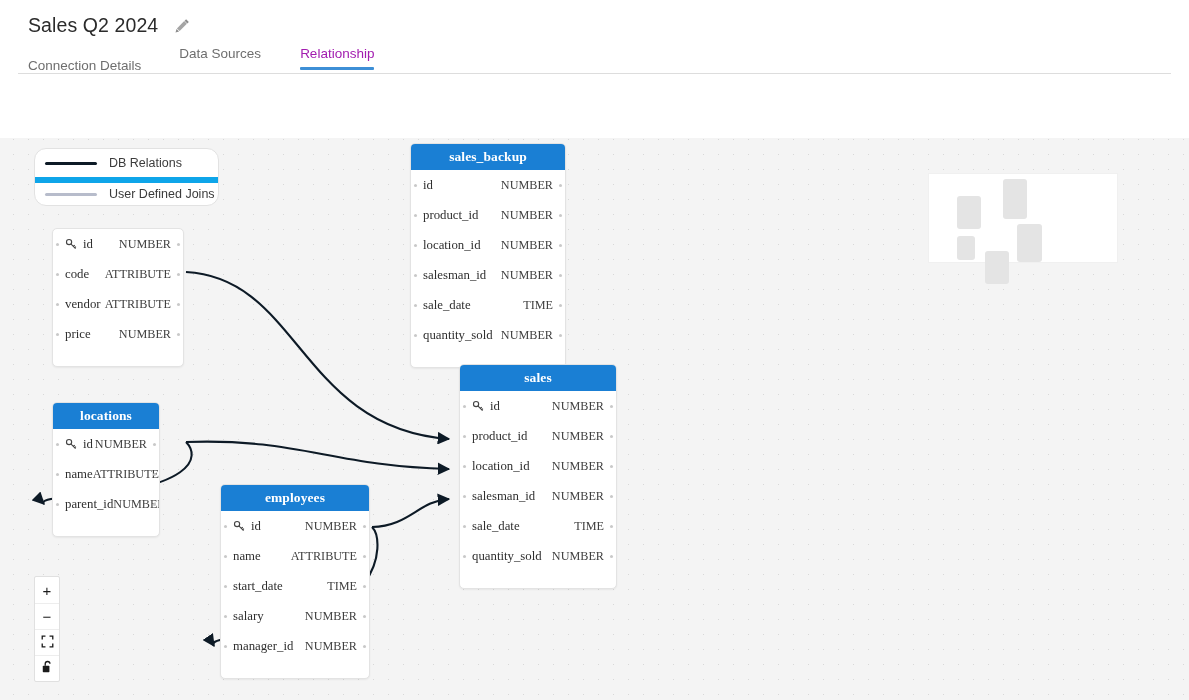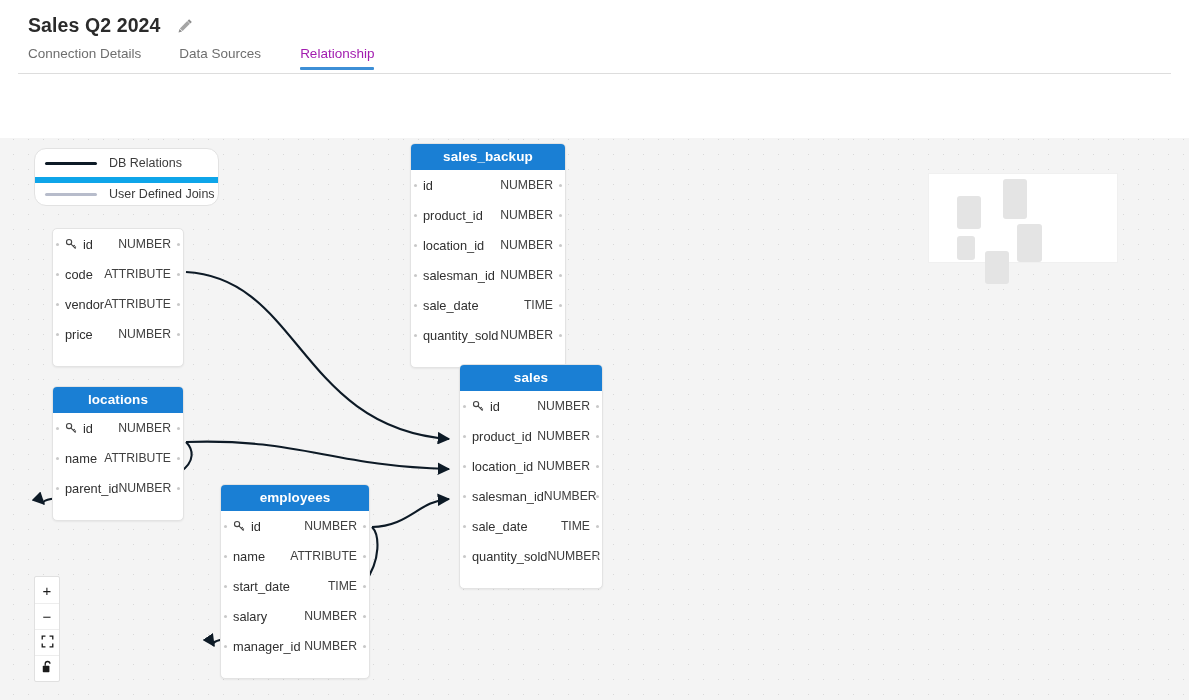--- a/index.html
+++ b/index.html
@@ -19,21 +19,21 @@
   }
   #header-underline {
     position: absolute; left: 18px; top: 73px; width: 1153px; height: 1px;
     background: #dddddd;
   }
   #title-row {
     position: absolute; left: 28px; top: 14px;
     display: flex; align-items: center; gap: 14px;
   }
   #page-title {
-    font-size: 19.5px; color: #2b2b2b; font-weight: 700;
+    font-size: 19.5px; color: #2b2b2b; font-weight: 400;
     letter-spacing: 0.1px; white-space: nowrap; text-align: right;
   }
   #edit-title-button {
     width: 20px; height: 20px; position: relative; cursor: pointer;
     display: inline-block;
   }
   #edit-title-button svg { display: block; }
 
   #tabs {
     position: absolute; left: 28px; top: 46px;
@@ -42,21 +42,21 @@
   .tab {
     position: relative; font-size: 13.5px; color: #6e6e6e;
     padding: 0 0 9px 0; cursor: pointer; white-space: nowrap;
   }
   .tab.active { color: #a21caf; }
   .tab .tab-underline {
     position: absolute; left: 0; right: 0; bottom: 0; height: 3px;
     background: #3d8fd6; border-radius: 1px;
   }
   .tab:not(.active) .tab-underline { display: none; }
-  .tab-gap-1 { margin-right: 38px; }
+  .tab-gap-1 { margin-right: 38px; margin-top: 12px; }
   .tab-gap-2 { margin-right: 39px; }
 
   
   #toolbar {
     position: absolute; left: 0; top: 75px; width: 1189px; height: 63px;
     background: #ffffff;
   }
   #schema-select {
     position: absolute; left: 19px; top: 94px;
     width: 218px; height: 27px;
@@ -133,20 +133,21 @@
 
   
   .er-table {
     position: absolute;
     background: #ffffff;
     border: 1px solid #e3e3e3;
     border-radius: 5px;
     box-shadow: 0 1px 2px rgba(0,0,0,0.06);
     overflow: hidden;
     z-index: 5;
+    font-family: Liberation Serif, serif;
   }
   .er-header {
     height: 26px; background: #1a7fd4; color: #ffffff;
     font-size: 13.5px; font-weight: bold; text-align: center; line-height: 26px;
     cursor: move; user-select: none;
     letter-spacing: 0.1px;
   }
   .er-body { padding: 0 0 17px 0; }
   .er-row {
     height: 30px; display: flex; align-items: center;
@@ -269,21 +270,21 @@
         <span class="er-col-name">vendor</span>
         <span class="er-col-type">ATTRIBUTE</span>
       </div>
       <div class="er-row">
         <span class="er-col-name">price</span>
         <span class="er-col-type">NUMBER</span>
       </div>
     </div>
   </div>
 
-  <div class="er-table" style="left:52px;top:248px;width:132px">
+  <div class="er-table" style="left:52px;top:264px;width:108px">
     <div class="er-header">locations</div>
     <div class="er-body">
       <div class="er-row">
         <span class="er-col-name">
           <span class="key-icon">
             <svg width="13" height="13" viewBox="0 0 16 16">
                 <circle cx="5" cy="5" r="3.2" fill="none" stroke="#444" stroke-width="1.4"></circle>
                 <path d="M7.2 7.2 L13 13 M10.4 10.4 L12 8.8 M12 12 L13.4 10.6" stroke="#444" stroke-width="1.4" fill="none"></path>
               </svg>
           </span>
@@ -359,21 +360,21 @@
         <span class="er-col-name">sale_date</span>
         <span class="er-col-type">TIME</span>
       </div>
       <div class="er-row">
         <span class="er-col-name">quantity_sold</span>
         <span class="er-col-type">NUMBER</span>
       </div>
     </div>
   </div>
 
-  <div class="er-table" style="left:459px;top:226px;width:144px">
+  <div class="er-table" style="left:459px;top:226px;width:158px">
     <div class="er-header">sales</div>
     <div class="er-body">
       <div class="er-row">
         <span class="er-col-name">
           <span class="key-icon">
             <svg width="13" height="13" viewBox="0 0 16 16">
                 <circle cx="5" cy="5" r="3.2" fill="none" stroke="#444" stroke-width="1.4"></circle>
                 <path d="M7.2 7.2 L13 13 M10.4 10.4 L12 8.8 M12 12 L13.4 10.6" stroke="#444" stroke-width="1.4" fill="none"></path>
               </svg>
           </span>

